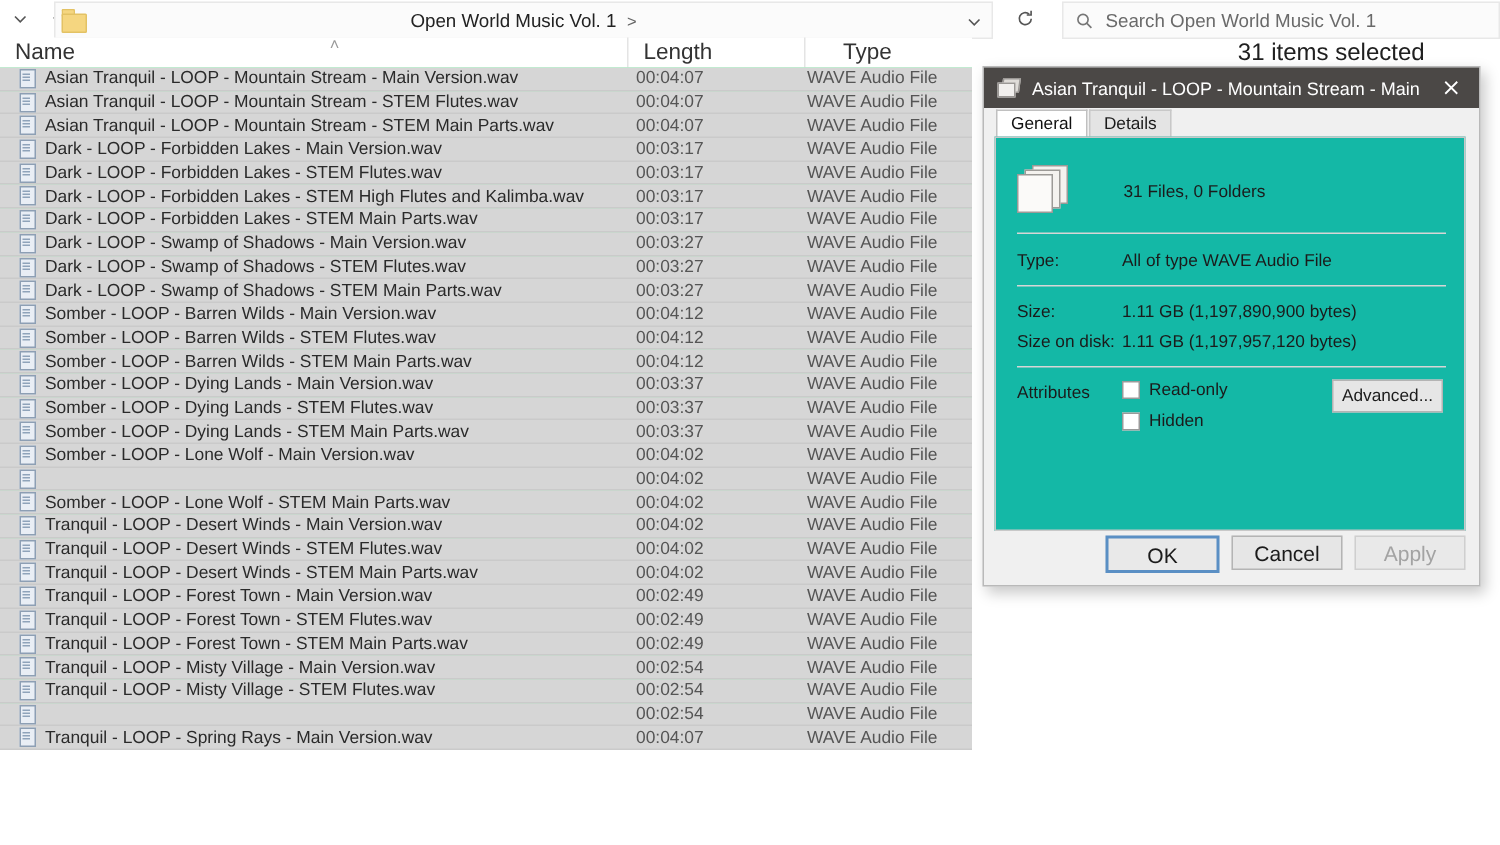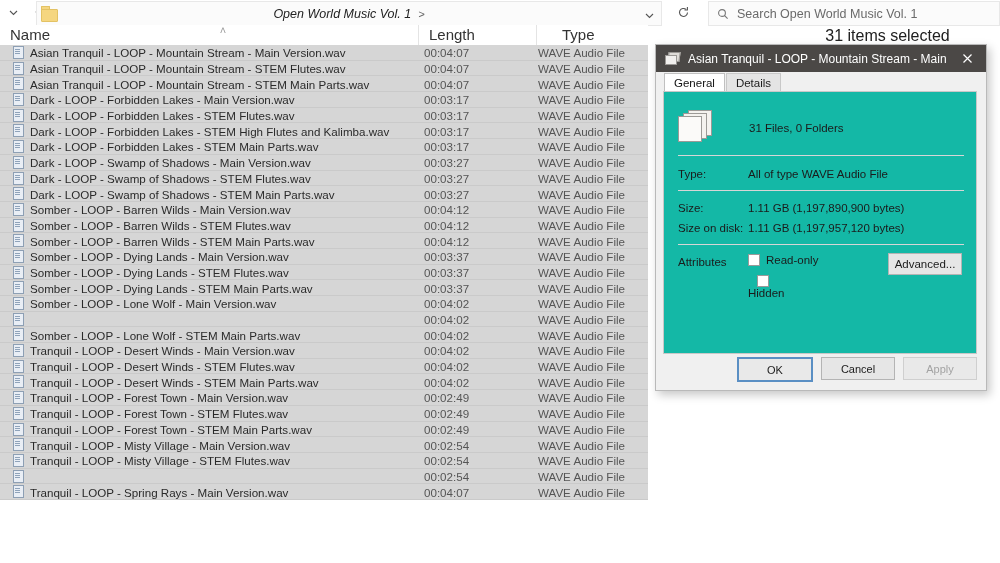--- a/index.html
+++ b/index.html
@@ -29,21 +29,21 @@
   .addr-folder-icon .fbody {
     position: absolute; left: 0; top: 3px; width: 15px; height: 11px;
     background: #f5d680; border: 1px solid #e3c264; border-radius: 1px;
   }
   .addr-folder-icon .ftab {
     position: absolute; left: 0; top: 0px; width: 7px; height: 4px;
     background: #f5d680; border: 1px solid #e3c264; border-bottom: none; border-radius: 1px 1px 0 0;
   }
   .addr-path {
     position: absolute; left: 0; right: 0; text-align: center;
-    font-size: 12.5px; color: #222; font-style: italic;
+    font-size: 12.5px; color: #222;
   }
   .addr-path .sep { color: #666; margin-left: 7px; font-size: 11px; }
   .addr-chevron {
     position: absolute; right: 6px; top: 5px; color: #555;
   }
   .refresh-btn {
     position: absolute; left: 668px; top: 1px; width: 30px; height: 23px;
     display:flex; align-items:center; justify-content:center; color:#555;
   }
   .searchbox {
@@ -182,21 +182,21 @@
   .adv-btn {
     position: absolute; right: 14px; top: 161px; width: 72px; height: 20px;
     background: #e6e6e6; border: 1px solid #b4b4b4; font-size: 11.5px; color: #1b1b1b;
     display: flex; align-items: center; justify-content: center;
   }
 
   .dlg-buttons {
     position: absolute; right: 9px; bottom: 8px; display: flex; gap: 8px;
   }
   .btn {
-    width: 72px; height: 21px; font-size: 11px; color: #1b1b1b;
+    width: 72px; height: 21px; font-size: 14px; color: #1b1b1b;
     background: #e6e6e6; border: 1px solid #b4b4b4;
     display: flex; align-items: center; justify-content: center; text-align: right;
   }
   .btn.focus { border: 2px solid #5a8fc4; background: #e9e9e9; }
   .btn.disabled { color: #a3a3a3; background: #e9e9e9; border-color: #cfcfcf; }
 </style>
 </head>
 <body>
 
 <div id="root">
@@ -622,21 +622,21 @@
 
         <div class="hr" style="top:152px;"></div>
 
         <div class="fld-label" style="top:164px;">Attributes</div>
 
         <div class="chk-row" style="top:162px;">
           <span class="chkbox"></span>
           <span class="chk-label">Read-only</span>
         </div>
 
-        <div class="chk-row" style="top:183px;flex-direction:column;">
+        <div class="chk-row" style="top:183px;">
           <span class="chkbox"></span>
           <span class="chk-label">Hidden</span>
         </div>
 
         <div class="adv-btn">Advanced...</div>
       </div>
 
       <div class="dlg-buttons">
         <div class="btn focus">OK</div>
         <div class="btn">Cancel</div>

